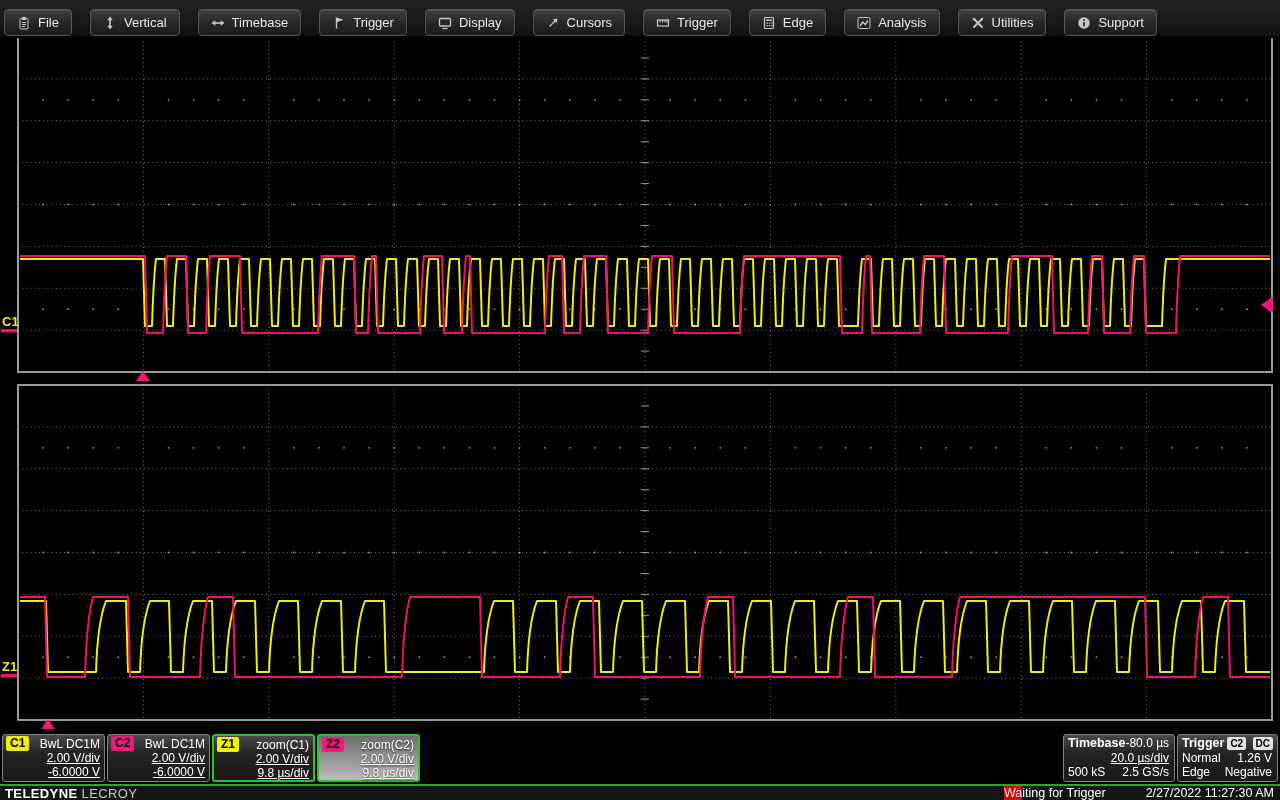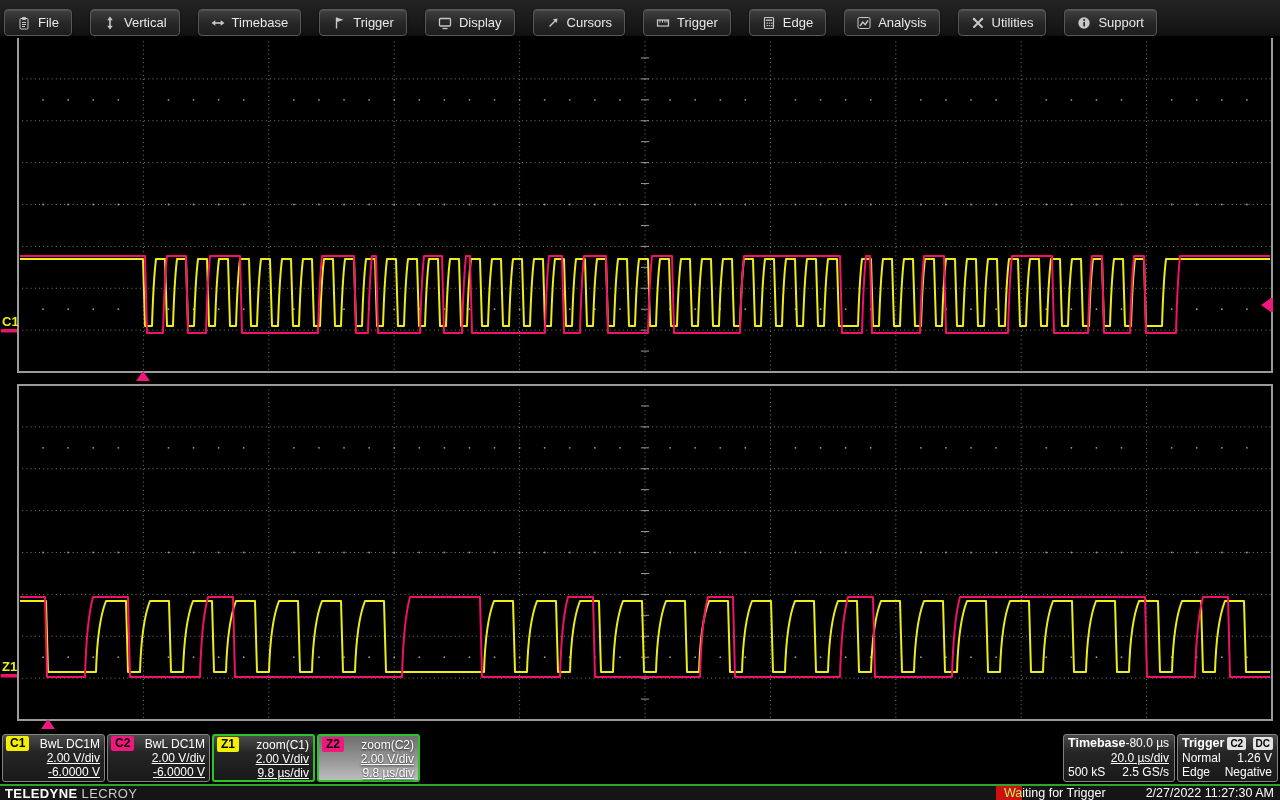--- a/index.html
+++ b/index.html
@@ -47,21 +47,21 @@
     padding:0 3px;border-radius:2px;margin-left:3px;line-height:13px;}
 
   
   #status-bar{position:absolute;top:784px;left:0;width:1280px;height:16px;z-index:3;
     border-top:2px solid #2da52d;background:#151515;box-sizing:border-box;
     display:flex;align-items:center;color:#fff;font-size:12.5px;}
   #brand{padding-left:5px;letter-spacing:.4px;font-size:13px;}
   #brand .b1{font-weight:bold;color:#fff;}
   #brand .b2{color:#c9c9c9;margin-left:4px;}
   #status-right{margin-left:auto;display:flex;align-items:center;gap:40px;padding-right:6px;}
-  #trig-status .hl{background:#cc1111;color:#bef264;padding-left:8px;}
+  #trig-status .hl{background:#cc1111;color:#e5e5e5;}
 </style>
 </head>
 <body>
 
 <svg id="scope-svg" width="1280" height="800" viewBox="0 0 1280 800">
     <line x1="143.4" y1="37" x2="143.4" y2="372" stroke="#7a7a7a" stroke-width="1" stroke-dasharray="1 3.2"></line>
     <line x1="268.8" y1="37" x2="268.8" y2="372" stroke="#7a7a7a" stroke-width="1" stroke-dasharray="1 3.2"></line>
     <line x1="394.20000000000005" y1="37" x2="394.20000000000005" y2="372" stroke="#7a7a7a" stroke-width="1" stroke-dasharray="1 3.2"></line>
     <line x1="519.6" y1="37" x2="519.6" y2="372" stroke="#7a7a7a" stroke-width="1" stroke-dasharray="1 3.2"></line>
     <line x1="645" y1="37" x2="645" y2="372" stroke="#7a7a7a" stroke-width="1" stroke-dasharray="1 3.2"></line>

